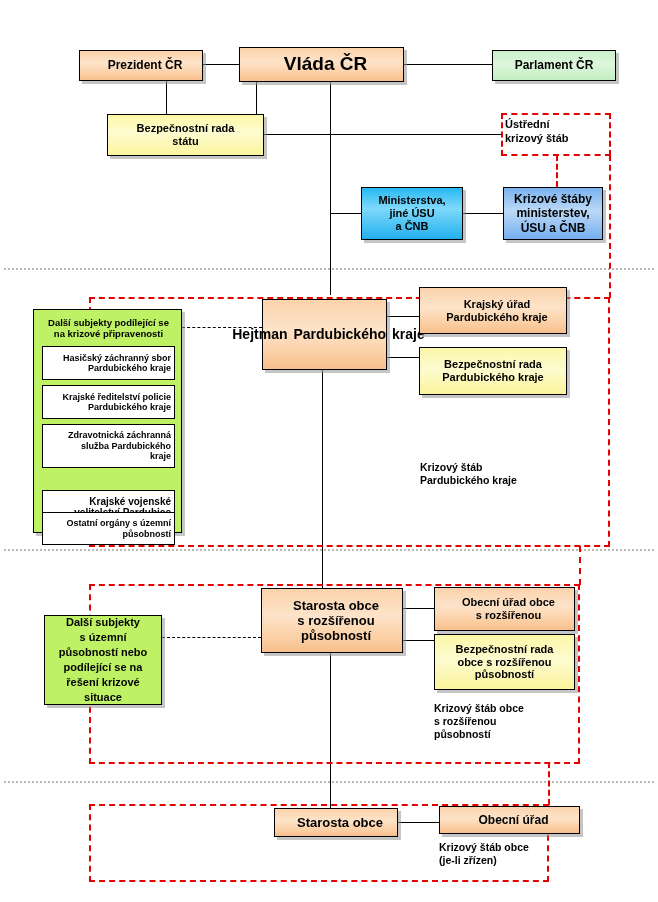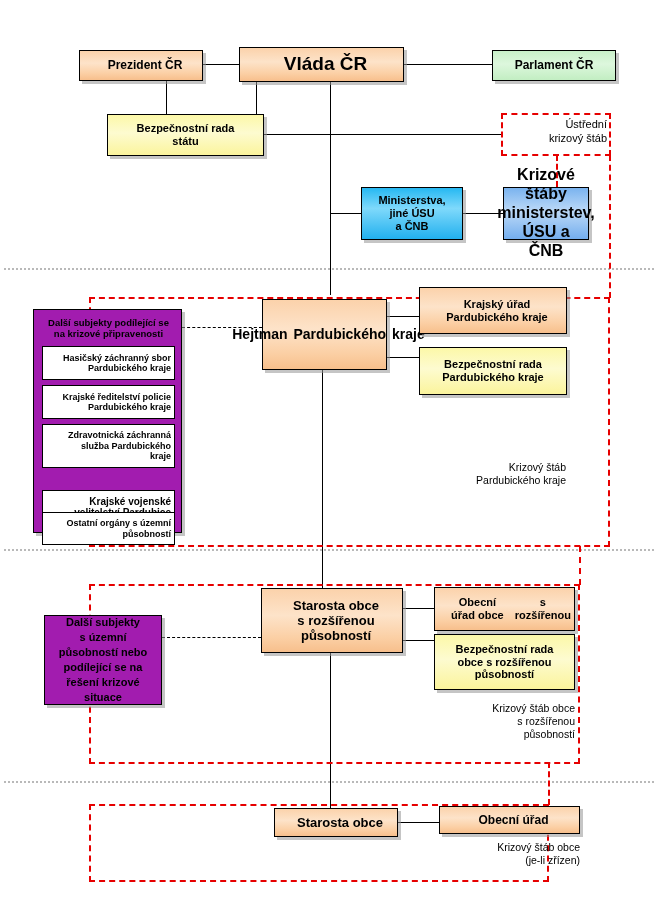--- a/index.html
+++ b/index.html
@@ -19,42 +19,42 @@
   .orange{background:linear-gradient(to bottom,#fbd2ab 0%,#fde3c9 42%,#fbcfa4 78%,#f7bf8c 100%);padding-left:8px;}
   
   .yellow{background:linear-gradient(to bottom,#fcf8a8 0%,#fdfbd0 45%,#fbf49c 100%);}
   
   .green{background:linear-gradient(to bottom,#c9f0c9 0%,#ddf7dd 45%,#c2eec2 100%);}
   
   .cyan{background:linear-gradient(to bottom,#26b8f2 0%,#7fd9fb 40%,#22b0ee 100%);}
   
   .lblue{background:linear-gradient(to bottom,#7ab3ef 0%,#bcd9f7 45%,#74aeee 100%);}
   
-  .palecyan{background:#a21caf;}
+  .palecyan{background:#bef264;}
 
   
   .ln{position:absolute;background:#000;z-index:2;}
   .lnh{height:1px;}
   .lnv{width:1px;}
 
   
   .tiersep{position:absolute;left:4px;width:650px;height:0;
            border-top:2px dotted #b9b9b9;z-index:1;}
 
   
   .reddash{position:absolute;box-sizing:border-box;border:2px dashed #e60000;
            background:transparent;z-index:3;}
   .redline{position:absolute;z-index:3;}
   .redv{border-left:2px dashed #e60000;width:0;}
 
   
   .blackdash{position:absolute;border-top:1.6px dashed #000;height:0;z-index:4;}
 
   
-  .caption{position:absolute;text-align:right;font-weight:normal;color:#000;
+  .caption{position:absolute;text-align:left;font-weight:bold;color:#000;
            line-height:1.25;z-index:4;}
 
   
   .subitem{position:absolute;box-sizing:border-box;border:1.4px solid #000;
            background:#fff;display:flex;align-items:flex-end;justify-content:center;
            text-align:center;font-weight:bold;line-height:1.15;color:#000;z-index:6;}
   .panelhdr{position:absolute;text-align:center;font-weight:bold;line-height:1.2;
             color:#000;z-index:6;}
 </style>
 </head>
@@ -119,21 +119,21 @@
     <div>Ústřední</div>
     <div>krizový štáb</div>
   </div>
 
   <div class="node cyan" style="left:361px;top:187px;width:102px;height:53px;font-size:11px;flex-direction:column;">
     <span>Ministerstva,</span>
     <span>jiné ÚSU</span>
     <span>a ČNB</span>
   </div>
 
-  <div class="node lblue" style="left:503px;top:187px;width:86px;height:53px;font-size:16px;flex-direction:column;">
+  <div class="node lblue" style="left:503px;top:187px;width:100px;height:53px;font-size:12px;flex-direction:column;">
     <span>Krizové štáby</span>
     <span>ministerstev,</span>
     <span>ÚSU a ČNB</span>
   </div>
 
   <div class="ln lnh" style="left:387px;top:316px;width:33px;"></div>
 
   <div class="ln lnh" style="left:387px;top:357px;width:33px;"></div>
 
   <div class="ln lnv" style="left:322px;top:370px;height:222px;"></div>
@@ -199,21 +199,21 @@
   <div class="ln lnh" style="left:403px;top:640px;width:31px;"></div>
   <div class="ln lnv" style="left:330px;top:653px;height:162px;"></div>
   <div class="blackdash" style="left:162px;top:637px;width:99px;"></div>
 
   <div class="node orange" style="left:261px;top:588px;width:142px;height:65px;font-size:13px;flex-direction:column;">
     <span>Starosta obce</span>
     <span>s rozšířenou</span>
     <span>působností</span>
   </div>
 
-  <div class="node orange" style="left:434px;top:587px;width:141px;height:44px;font-size:11px;flex-direction:row;">
+  <div class="node orange" style="left:434px;top:587px;width:141px;height:44px;font-size:11px;flex-direction:column;">
     <span>Obecní úřad obce</span>
     <span>s rozšířenou</span>
   </div>
 
   <div class="node yellow" style="left:434px;top:634px;width:141px;height:56px;font-size:11px;flex-direction:column;">
     <span>Bezpečnostní rada</span>
     <span>obce s rozšířenou</span>
     <span>působností</span>
   </div>
 

